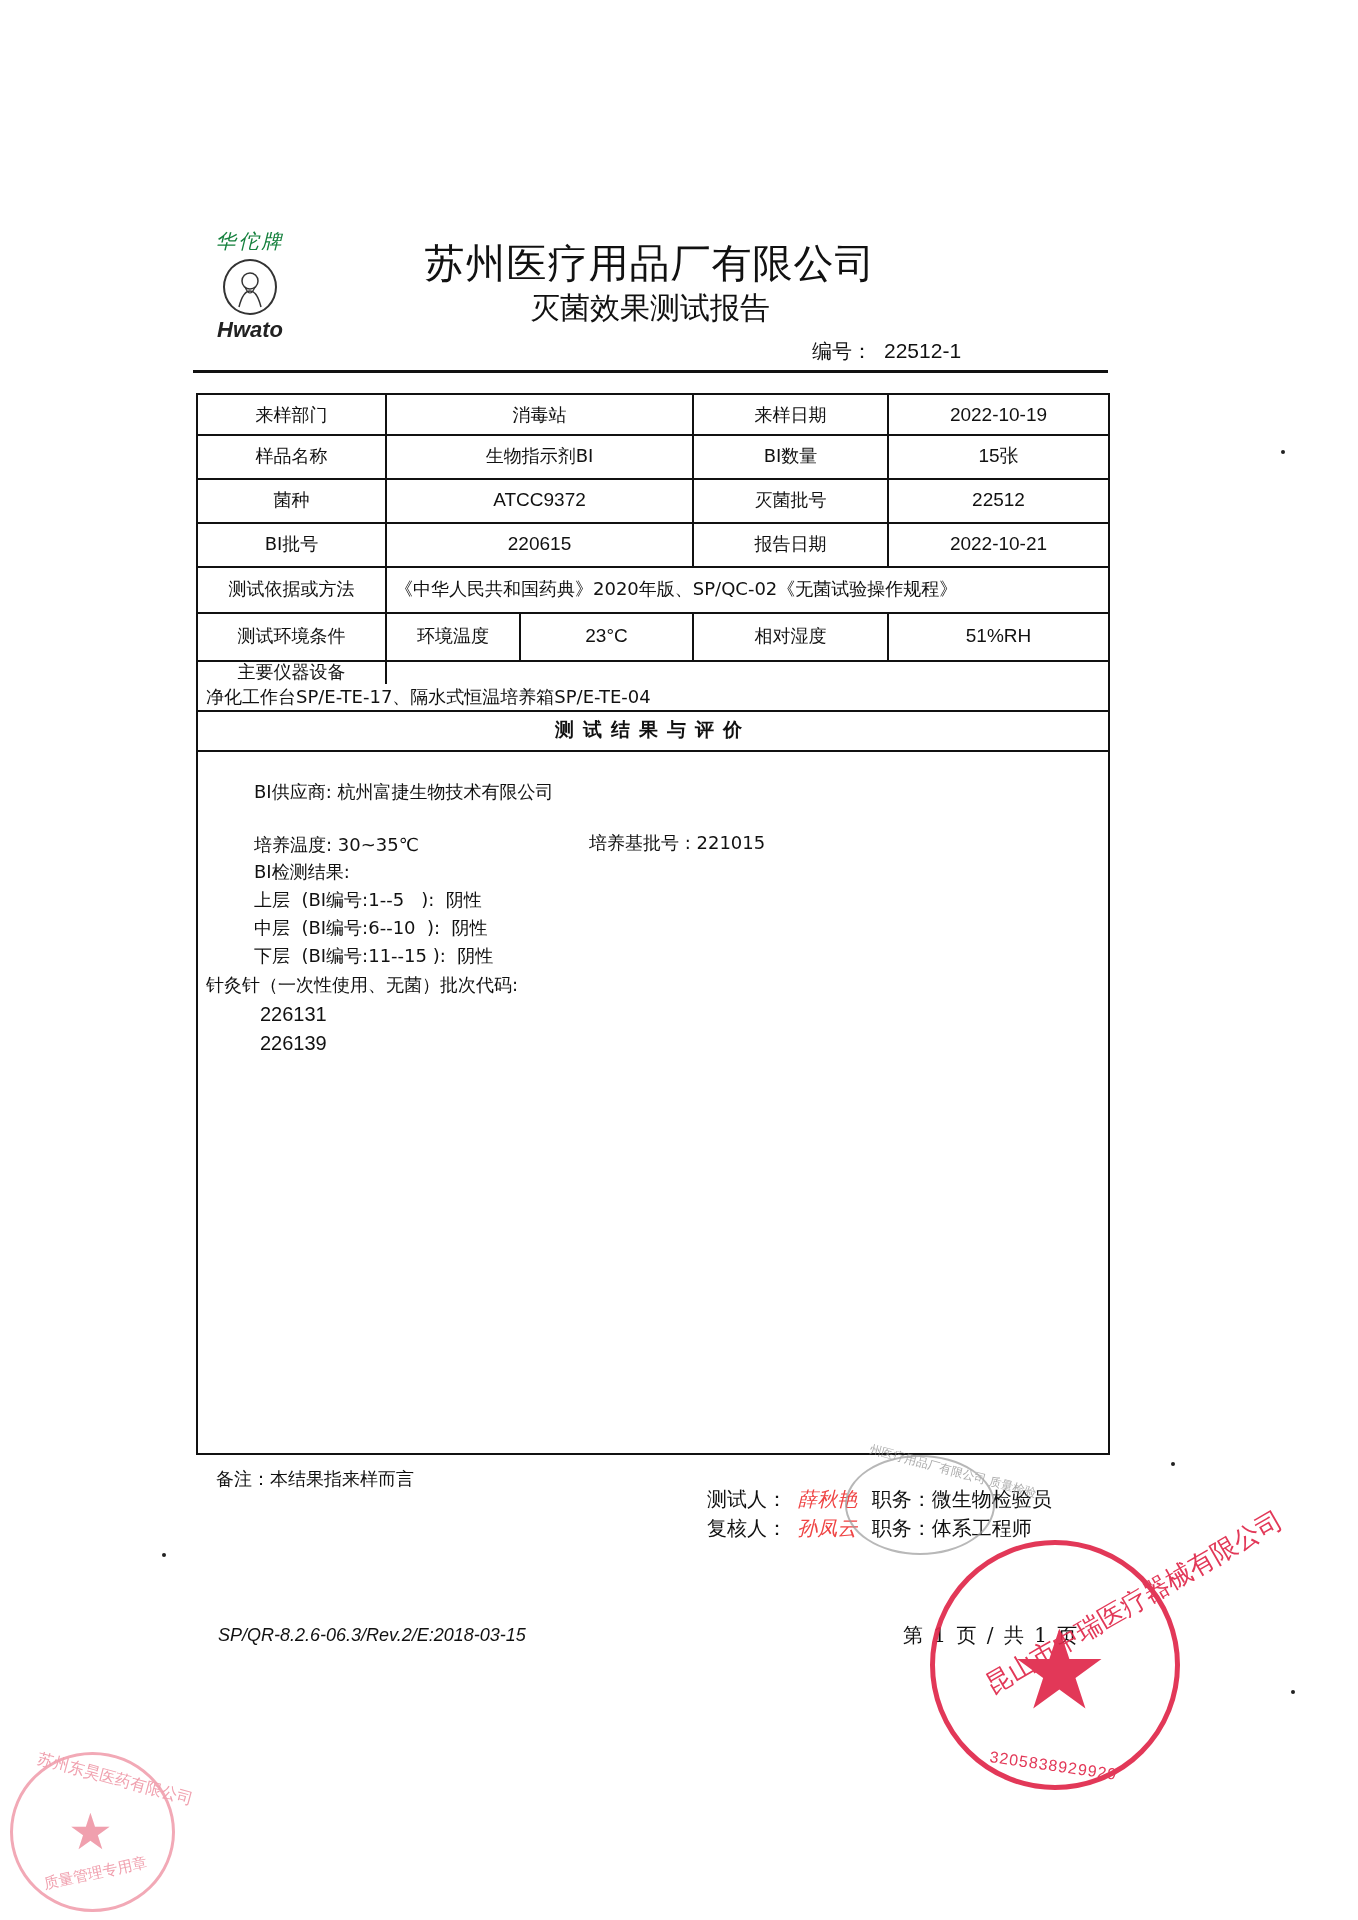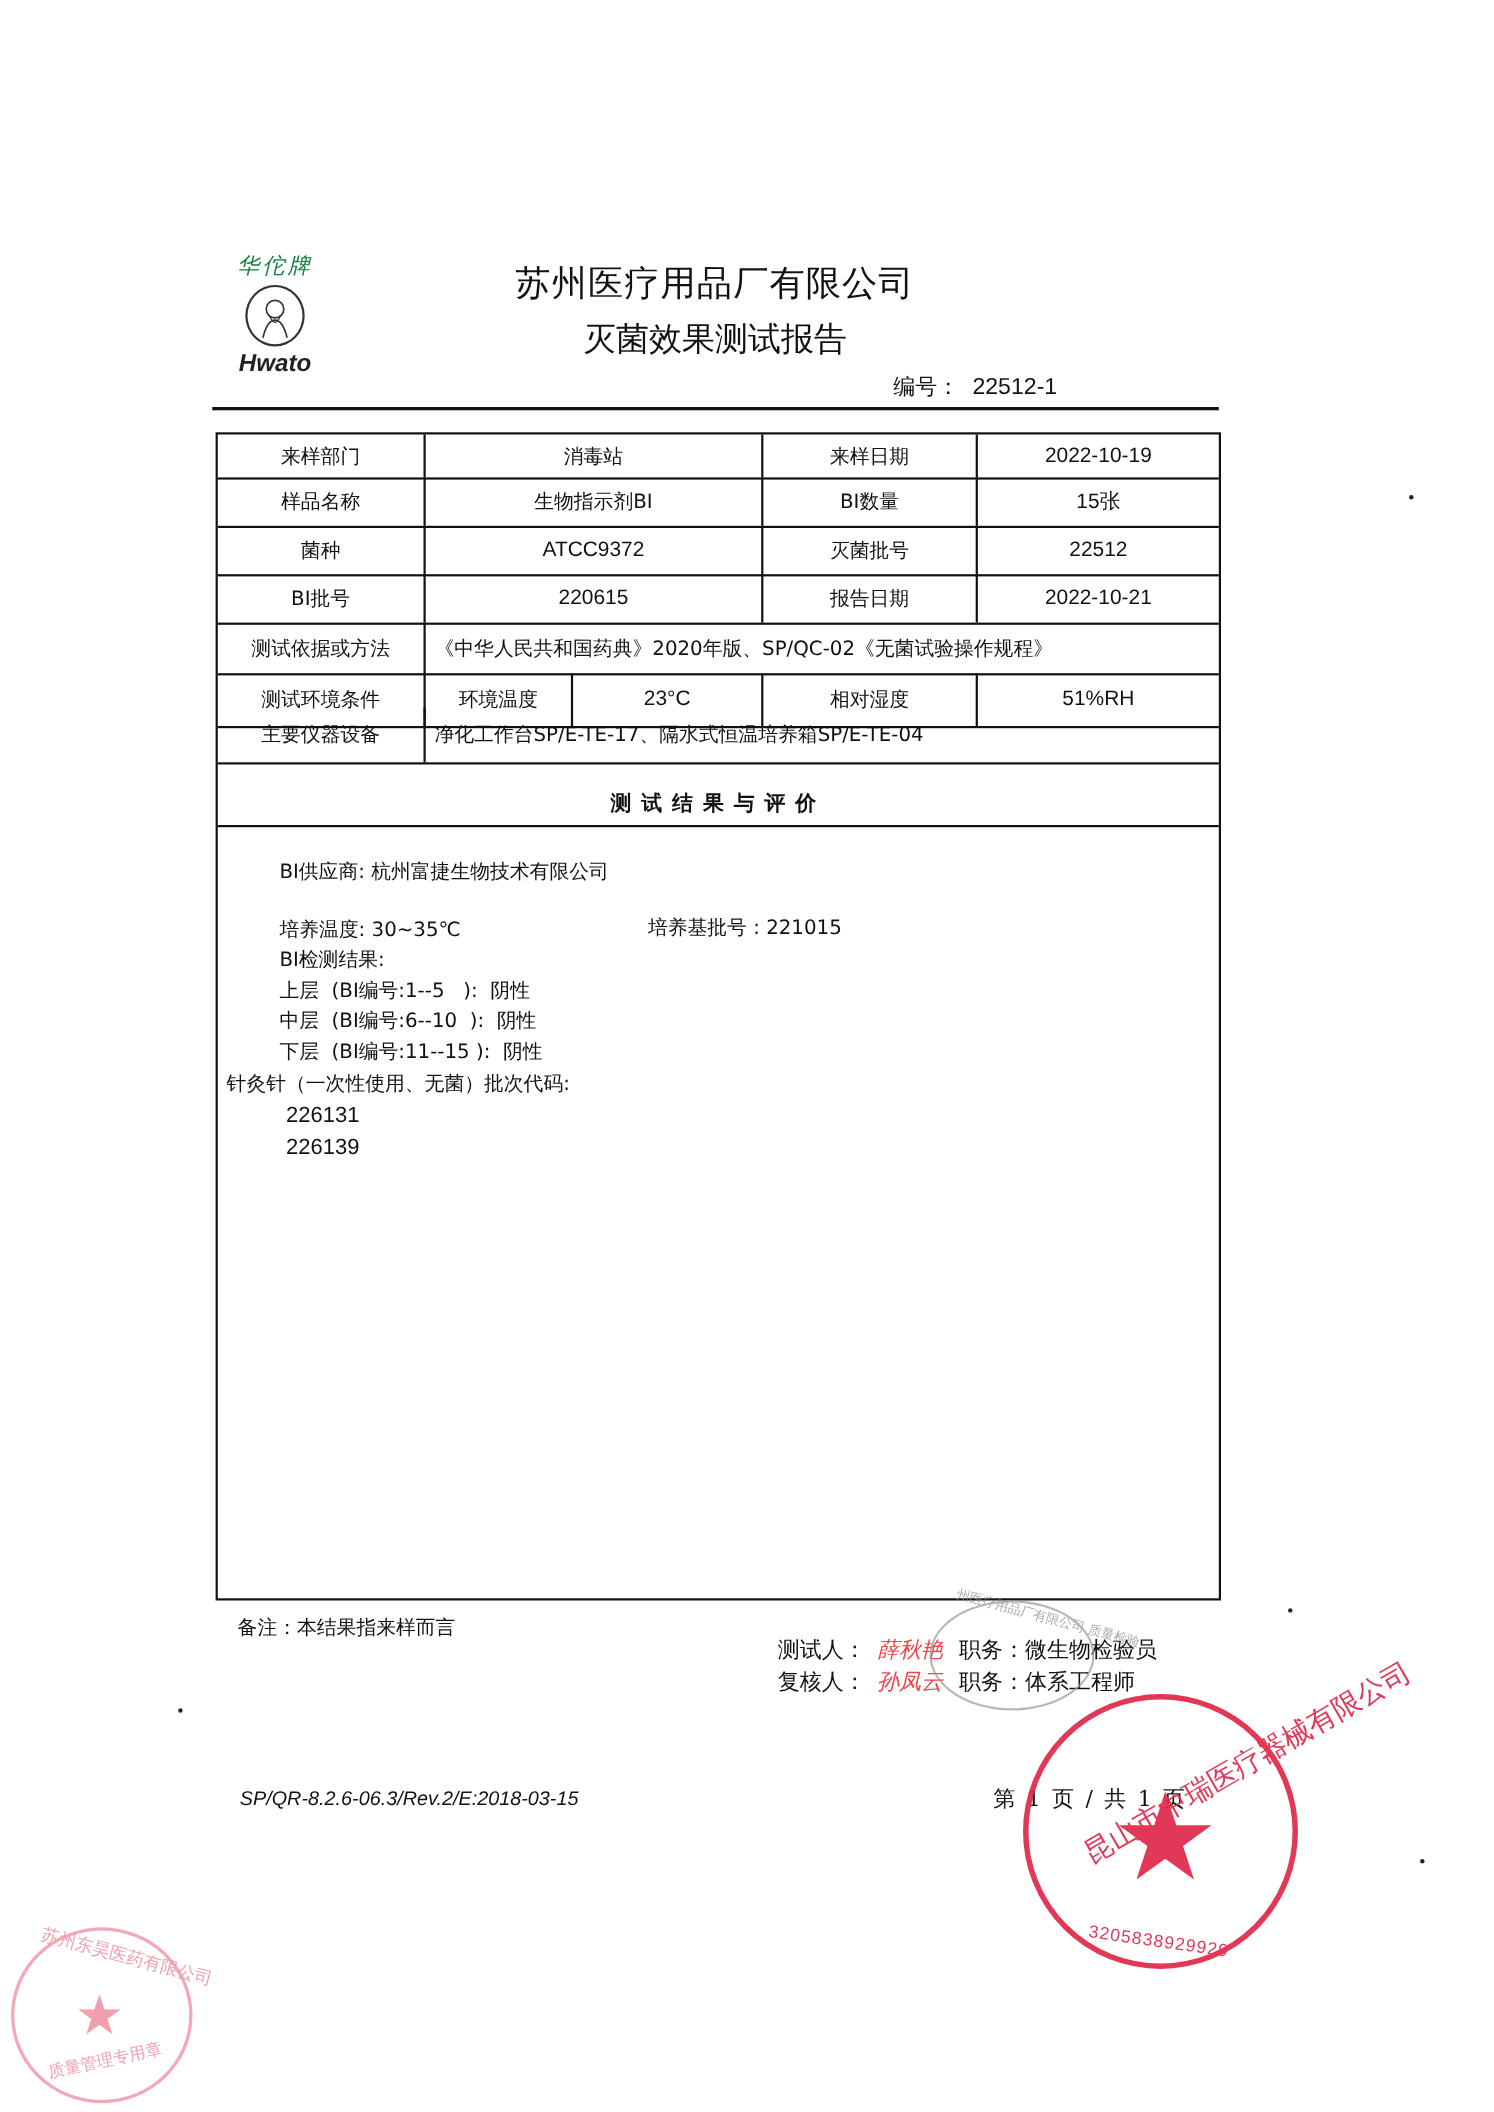--- a/index.html
+++ b/index.html
@@ -7,21 +7,21 @@
     width:1358px; height:1920px; position:relative; overflow:hidden;
     background:#ffffff; color:#111;
     font-family:"DejaVu Sans", "Liberation Sans", sans-serif;
   }
   .abs { position:absolute; }
   
   .logo { left:200px; top:228px; width:100px; height:116px; text-align:center; }
   .logo-brand { font-size:20px; letter-spacing:3px; font-style:italic; color:#15803d; font-family:"DejaVu Serif", serif; }
   .logo-circle { width:50px; height:52px; border:2px solid #333; border-radius:50%; margin:4px auto 2px; position:relative; }
   .logo-en { font-family:"Liberation Sans", sans-serif; font-style:italic; font-size:22px; color:#222; font-weight:bold; }
-  .company { left:390px; top:236px; width:520px; text-align:center; font-size:32px; letter-spacing:1px; font-family:"DejaVu Sans", sans-serif; }
+  .company { left:390px; top:236px; width:520px; text-align:center; font-size:40px; letter-spacing:1px; font-family:"DejaVu Sans", sans-serif; }
   .report-title { left:420px; top:288px; width:460px; text-align:center; font-size:30px; font-family:"DejaVu Sans", sans-serif; }
   .report-no { left:812px; top:338px; font-size:20px; }
   .report-no .val { margin-left:12px; font-family:"Liberation Sans", sans-serif; font-size:21px; }
   .hrule { left:193px; top:370px; width:915px; height:3px; background:#111; }
 
   
   .tbl { left:196px; top:393px; width:914px; border:2px solid #111; box-sizing:border-box; height:1062px; }
   .row { position:absolute; left:0; right:0; border-bottom:2px solid #111; display:flex; }
   .cell { border-right:2px solid #111; display:flex; align-items:center; justify-content:center; font-size:18px; box-sizing:border-box; }
   .cell:last-child { border-right:none; }
@@ -103,21 +103,21 @@
     <div class="cell" style="width:189px">测试依据或方法</div>
     <div class="cell left" style="flex:1">《中华人民共和国药典》2020年版、SP/QC-02《无菌试验操作规程》</div>
   </div>
   <div class="row" style="top:217px;height:48px;">
     <div class="cell" style="width:189px">测试环境条件</div>
     <div class="cell" style="width:134px">环境温度</div>
     <div class="cell mono" style="width:173px">23°C</div>
     <div class="cell" style="width:195px">相对湿度</div>
     <div class="cell mono" style="flex:1">51%RH</div>
   </div>
-  <div class="row" style="top:248px;height:50px;">
+  <div class="row" style="top:265px;height:50px;flex-direction:column;">
     <div class="cell" style="width:189px">主要仪器设备</div>
     <div class="cell left" style="flex:1">净化工作台SP/E-TE-17、隔水式恒温培养箱SP/E-TE-04</div>
   </div>
   <div class="row" style="top:315px;height:40px;">
     <div class="section-title">测试结果与评价</div>
   </div>
 
   <div class="results">
     <div class="line" style="left:56px;top:30px;">BI供应商: 杭州富捷生物技术有限公司</div>
     <div class="line" style="left:56px;top:83px;">培养温度: 30~35℃</div>

